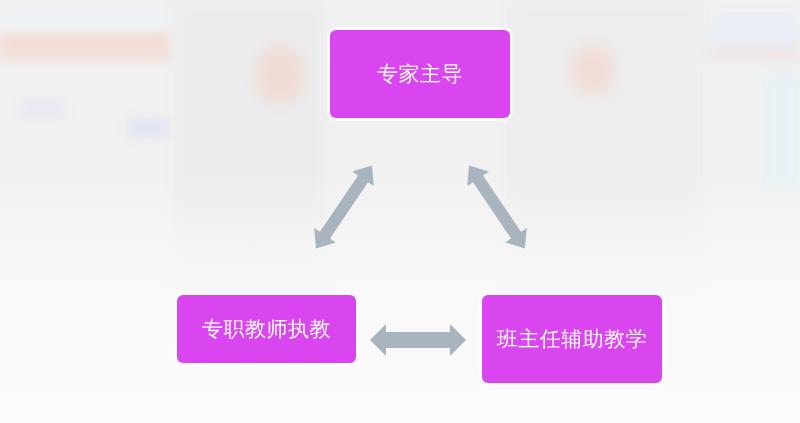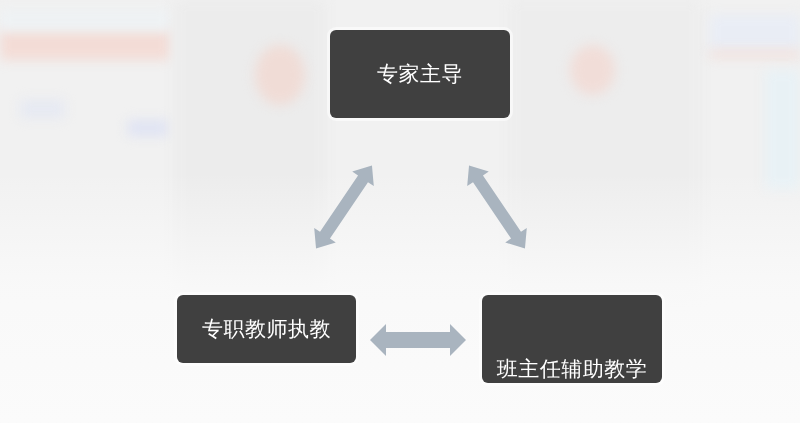--- a/index.html
+++ b/index.html
@@ -2,21 +2,21 @@
 <html><head>
 <meta charset="utf-8">
 <style>
   html,body{margin:0;padding:0;}
   body{width:800px;height:423px;position:relative;overflow:hidden;
     font-family:"DejaVu Sans","Liberation Sans",sans-serif;background:#f1f1f1;}
   .bg{position:absolute;inset:0;overflow:hidden;}
   .bg .blob{position:absolute;filter:blur(6px);}
   .fade{position:absolute;left:0;right:0;bottom:0;height:250px;
     background:linear-gradient(to bottom, rgba(248,248,248,0) 0%, rgba(250,250,250,0.85) 45%, #fbfbfb 100%);}
-  .box{position:absolute;background:#404040;color:#fff;border-radius:6px;
+  .box{position:absolute;background:#d946ef;color:#fff;border-radius:6px;
     display:flex;align-items:center;justify-content:center;font-size:21px;
     box-shadow:0 0 0 3px rgba(255,255,255,0.55);letter-spacing:0.5px;}
   svg.arrows{position:absolute;left:0;top:0;}
 </style>
 </head>
 <body>
 
 <div class="bg">
   <div class="blob" style="left:0;top:30px;width:170px;height:30px;background:#f3dcd6;"></div>
   <div class="blob" style="left:0;top:10px;width:170px;height:20px;background:#eef2f4;"></div>
@@ -50,15 +50,15 @@
 </svg>
 
 <div class="box" style="left:330px;top:30px;width:180px;height:88px;">
   <span>专家主导</span>
 </div>
 
 <div class="box" style="left:177px;top:295px;width:179px;height:68px;">
   <span>专职教师执教</span>
 </div>
 
-<div class="box" style="left:482px;top:295px;width:180px;height:88px;align-items:flex-end;">
+<div class="box" style="left:482px;top:295px;width:180px;height:88px;">
   <span>班主任辅助教学</span>
 </div>
 
 </body></html>

